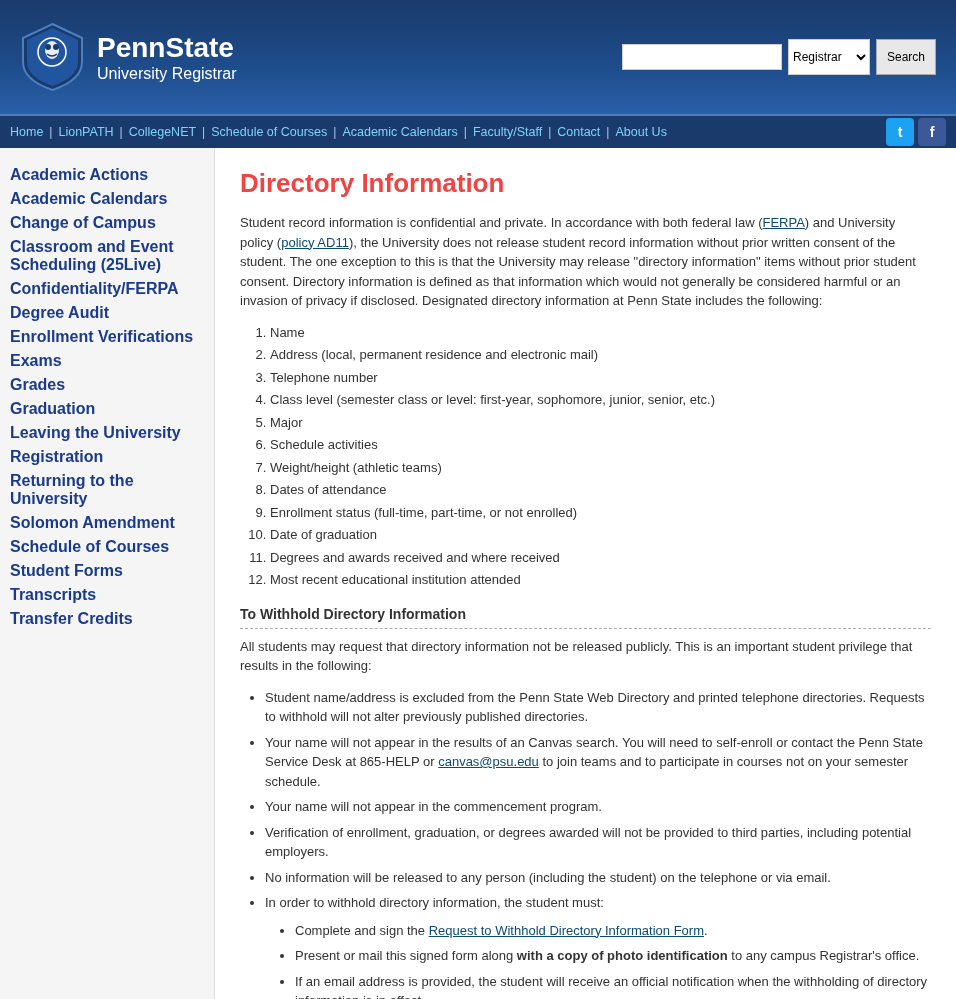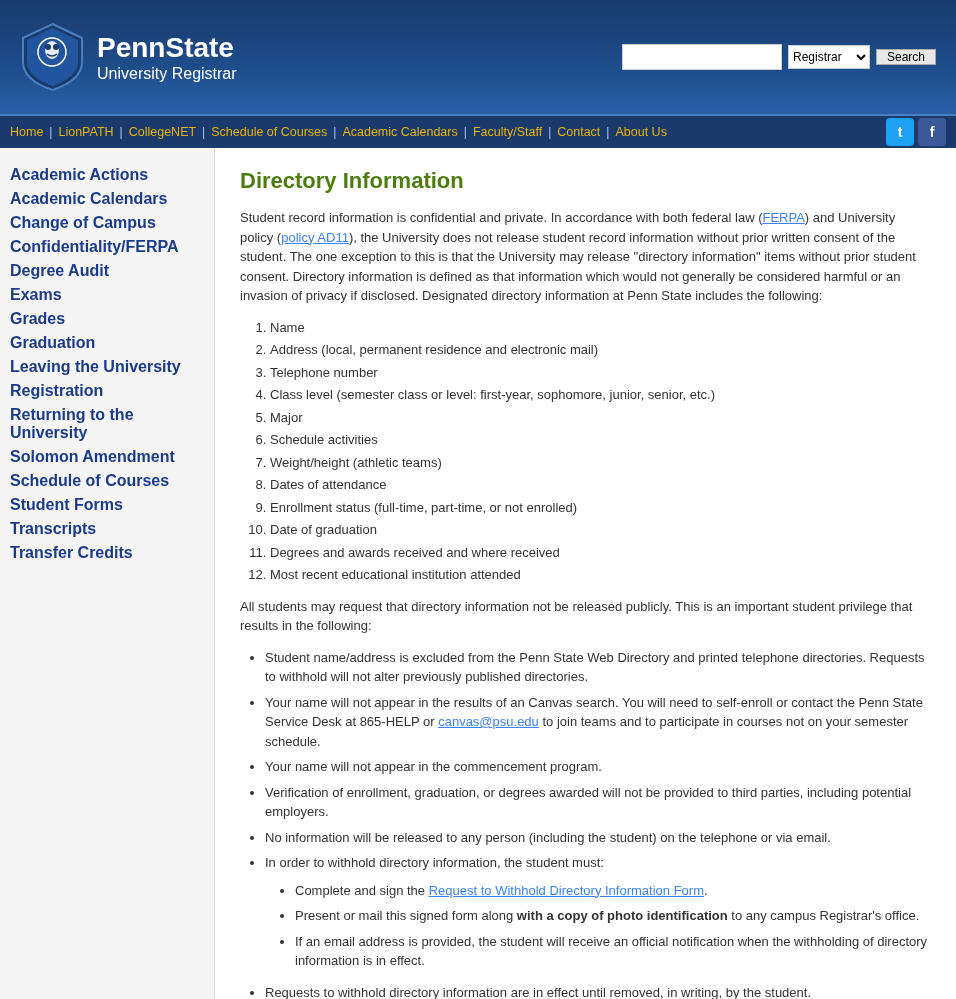--- a/index.html
+++ b/index.html
@@ -42,27 +42,27 @@
       gap: 6px;
     }
     .search-input {
       width: 160px;
       height: 26px;
       border: 1px solid #ccc;
       padding: 2px 4px;
       font-size: 13px;
     }
     .search-select {
-      height: 24px;
+      height: 36px;
       font-size: 12px;
       border: 1px solid #ccc;
       background: white;
     }
     .search-btn {
-      height: 16px;
+      height: 36px;
       padding: 0 10px;
       background: #e8e8e8;
       border: 1px solid #aaa;
       font-size: 12px;
       cursor: pointer;
     }
 
     
     .nav-bar {
       background: #1a3a6b;
@@ -74,21 +74,21 @@
       min-height: 34px;
     }
     .nav-links {
       display: flex;
       align-items: center;
       padding: 6px 10px;
       flex-wrap: wrap;
       gap: 2px;
     }
     .nav-links a {
-      color: #eab308;
+      color: #7dd3fc;
       text-decoration: none;
       font-size: 12.5px;
     }
     .nav-sep {
       color: #a8c8f0;
       margin: 0 4px;
       font-size: 12px;
     }
     .nav-social {
       display: flex;
@@ -133,33 +133,33 @@
       padding: 3px 0;
       font-weight: bold;
     }
 
     
     .content {
       flex: 1;
       padding: 20px 25px;
     }
     .content h1 {
-      font-size: 22px;
-      color: #4d7c0f;
+      font-size: 26px;
+      color: #ef4444;
       margin-bottom: 14px;
       font-weight: bold;
     }
     .content p {
       font-size: 13px;
       color: #333;
       line-height: 1.5;
       margin-bottom: 12px;
     }
     .content a {
-      color: #3b82f6;
+      color: #0c4a6e;
       text-decoration: underline;
     }
     .content ol {
       padding-left: 30px;
       margin-bottom: 12px;
     }
     .content ol li {
       font-size: 13px;
       color: #333;
       margin-bottom: 3px;
@@ -249,22 +249,24 @@
     <div class="social-icon facebook-icon">f</div>
   </div>
 </div>
 
 <div class="main-container">
 
   <div class="sidebar">
     <a href="#">Academic Actions</a>
     <a href="#">Academic Calendars</a>
     <a href="#">Change of Campus</a>
+    <a href="#">Classroom and Event<br>Scheduling (25Live)</a>
     <a href="#">Confidentiality/FERPA</a>
     <a href="#">Degree Audit</a>
+    <a href="#">Enrollment Verifications</a>
     <a href="#">Exams</a>
     <a href="#">Grades</a>
     <a href="#">Graduation</a>
     <a href="#">Leaving the University</a>
     <a href="#">Registration</a>
     <a href="#">Returning to the University</a>
     <a href="#">Solomon Amendment</a>
     <a href="#">Schedule of Courses</a>
     <a href="#">Student Forms</a>
     <a href="#">Transcripts</a>
@@ -286,20 +288,21 @@
       <li>Major</li>
       <li>Schedule activities</li>
       <li>Weight/height (athletic teams)</li>
       <li>Dates of attendance</li>
       <li>Enrollment status (full-time, part-time, or not enrolled)</li>
       <li>Date of graduation</li>
       <li>Degrees and awards received and where received</li>
       <li>Most recent educational institution attended</li>
     </ol>
 
+    <div class="section-heading">To Withhold Directory Information</div>
 
     <p>All students may request that directory information not be released publicly. This is an important student privilege that results in the following:</p>
 
     <ul>
       <li>Student name/address is excluded from the Penn State Web Directory and printed telephone directories. Requests to withhold will not alter previously published directories.</li>
       <li>Your name will not appear in the results of an Canvas search. You will need to self-enroll or contact the Penn State Service Desk at 865-HELP or <a href="#">canvas@psu.edu</a> to join teams and to participate in courses not on your semester schedule.</li>
       <li>Your name will not appear in the commencement program.</li>
       <li>Verification of enrollment, graduation, or degrees awarded will not be provided to third parties, including potential employers.</li>
       <li>No information will be released to any person (including the student) on the telephone or via email.</li>
       <li>In order to withhold directory information, the student must:

